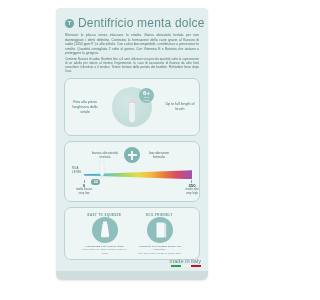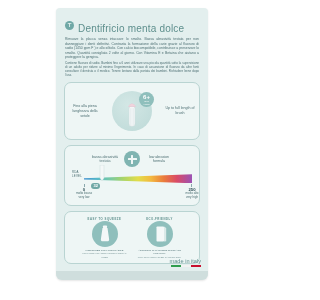--- a/index.html
+++ b/index.html
@@ -20,21 +20,21 @@
   }
 
   
   .hdr{display:flex;align-items:center;gap:4px;padding:8px 8px 0 9px;}
   .logo{
     width:9px;height:9px;border-radius:50%;background:#6fa8a6;
     color:#e3efee;font-size:6px;line-height:9px;text-align:center;
     font-weight:bold;flex:none;
   }
   .title{
-    font-size:10px;color:#5e8f8d;letter-spacing:.2px;white-space:nowrap;margin-top:7px;
+    font-size:12px;color:#5e8f8d;letter-spacing:.2px;white-space:nowrap;
   }
 
   
   .copy{
     padding:3px 9px 0 9px;
     font-size:3.4px;line-height:4.6px;color:#4d6f73;
     text-align:justify;
   }
   .copy .small{font-size:3.0px;line-height:4.1px;display:block;margin-top:1px;}
 

